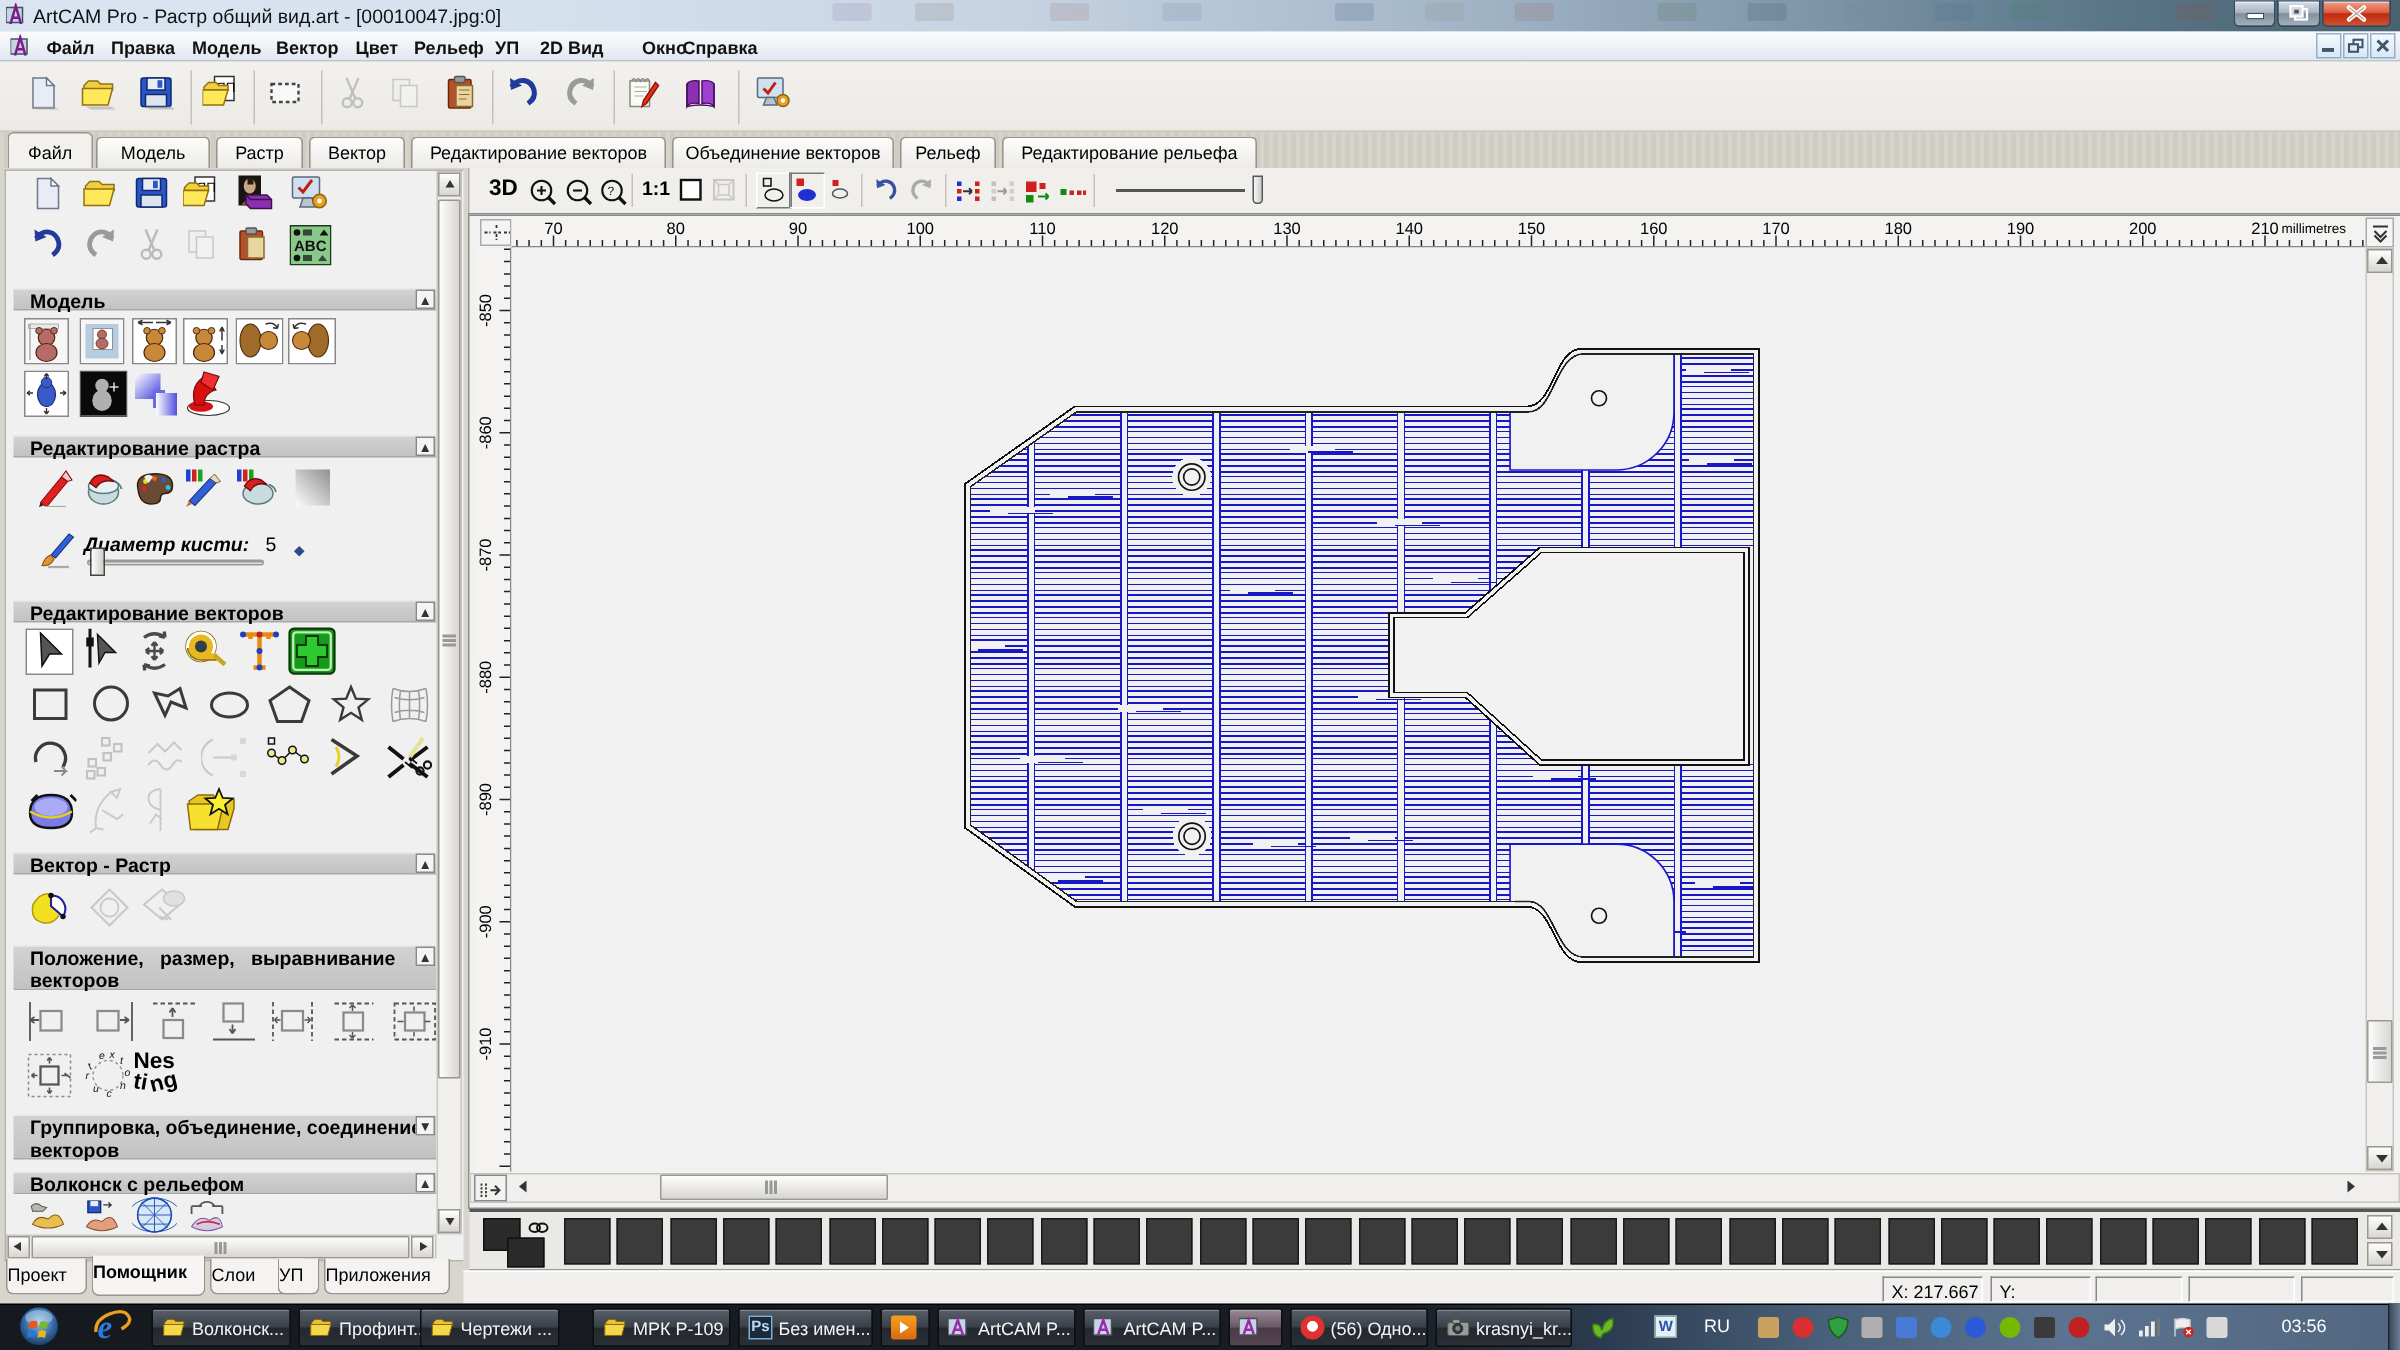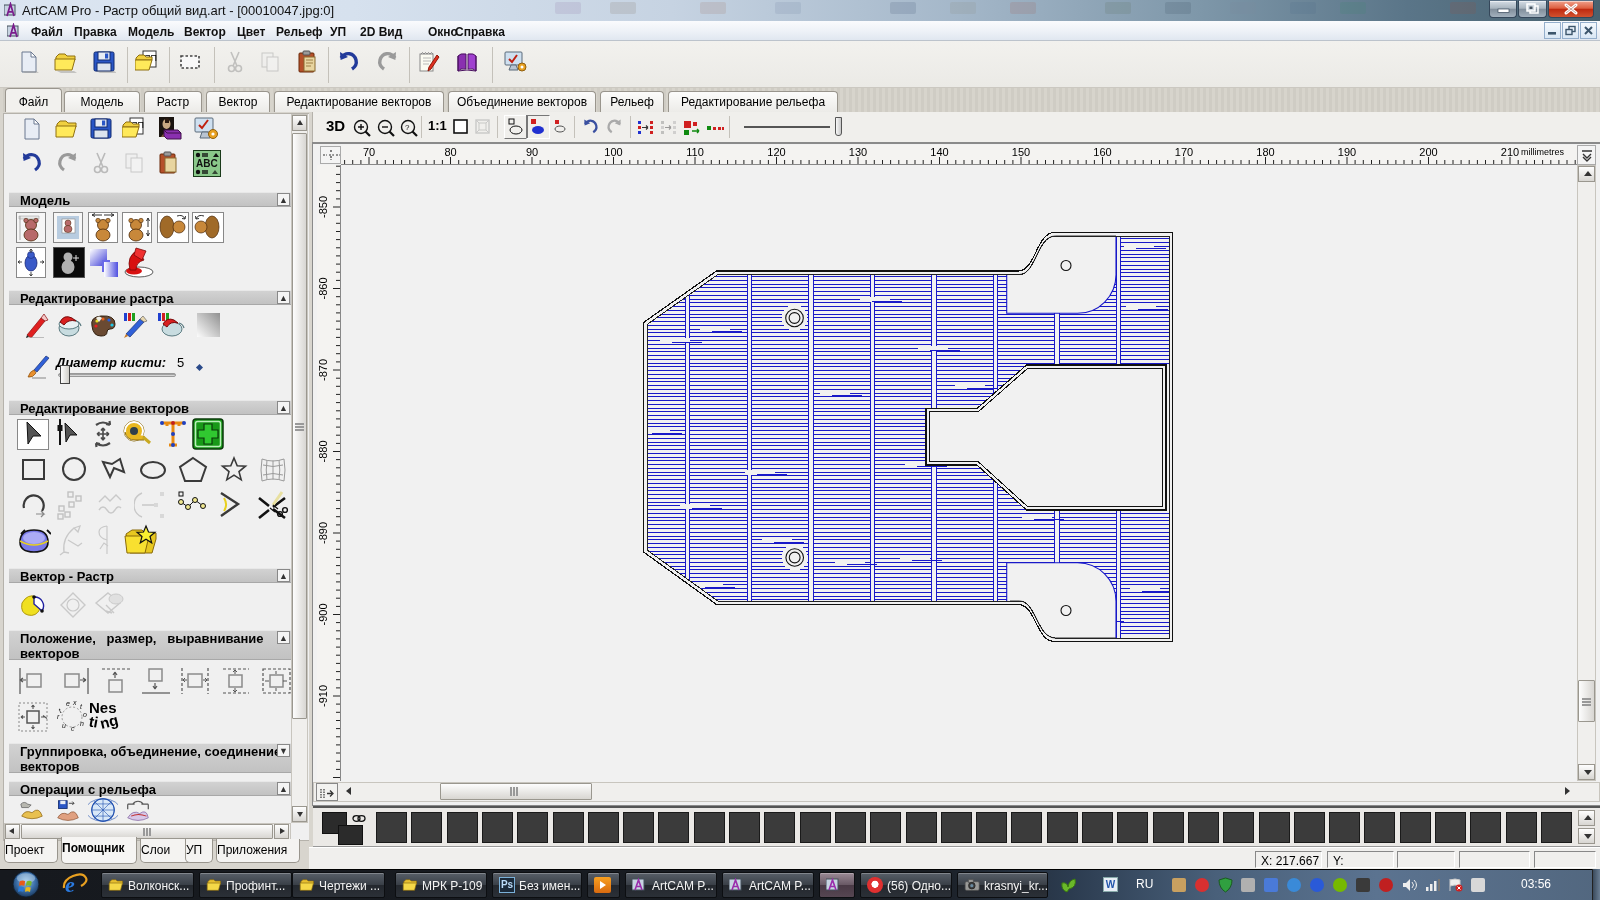--- a/index.html
+++ b/index.html
@@ -569,21 +569,21 @@
       <text x="27" y="16">o</text>
       <text x="24" y="25">n</text>
       <text x="15" y="30">c</text>
       <text x="6" y="27">u</text>
       <text x="1" y="18">r</text>
     </g>
   </svg>
 <div class="abs" style="left:89px;top:701px;width:64px;height:34px;font-weight:bold;font-size:15px;color:#000;line-height:14px">Nes<br><span style="display:inline-block;transform:rotate(10deg)">ti</span><span style="display:inline-block;transform:rotate(-14deg);margin-left:2px">ng</span></div>
 <div class="abs sech" style="top:743px;height:30px">Группировка,&nbsp;объединение,&nbsp;соединение<br>векторов</div>
 <div class="abs secbtn" style="left:277px;top:744px;font-size:9px;line-height:12px;color:#333">▼</div>
-<div class="abs sech" style="top:781px;height:15px">Операции с рельефа</div>
+<div class="abs sech" style="top:781px;height:15px">Волконск с рельефом</div>
 <div class="abs secbtn" style="left:277px;top:782px;font-size:9px;line-height:12px;color:#333">▲</div>
 <svg class="abs" style="left:17px;top:799px" width="30" height="24" viewBox="0 0 30 28">
     <path d="M2 6 q4 -4 8 0 l4 1 l-3 3 l-8 0 z" fill="#b8b8b0" stroke="#555" stroke-width="0.8"></path>
     <path d="M3 20 q4 -8 12 -4 q8 -8 12 4 q-12 6 -24 0 z" fill="#e8c050" stroke="#8a6010" stroke-width="0.8"></path>
   </svg>
 <svg class="abs" style="left:53px;top:799px" width="30" height="24" viewBox="0 0 30 28">
     <rect x="4" y="2" width="10" height="9" fill="#2a56c6" stroke="#102a70"></rect>
     <rect x="6" y="2" width="6" height="4" fill="#e8ecf4"></rect>
     <path d="M16 5 h6 l-2 -2 m2 2 l-2 2" stroke="#333" stroke-width="1" fill="none"></path>
     <path d="M3 22 q4 -8 12 -4 q8 -8 12 4 q-12 6 -24 0 z" fill="#e0a080" stroke="#8a5030" stroke-width="0.8"></path>
@@ -1270,21 +1270,21 @@
     </svg>
     <div class="tbtxt">Волконск...</div>
   </div>
 <div class="abs tbtn" style="left:199px;width:93px;">
     <svg class="fold" width="17" height="16" viewBox="0 0 24 24">
       <path d="M2 7 l3 -3 h6 l2 2 h8 v4 h-19 z" fill="#e8c030" stroke="#8a6a10"></path>
       <path d="M1 9 h20 l-3 11 h-17 z" fill="#f5d848" stroke="#8a6a10"></path>
     </svg>
     <div class="tbtxt">Профинт...</div>
   </div>
-<div class="abs tbtn" style="left:292px;width:93px;">
+<div class="abs tbtn" style="left:280px;width:93px;">
     <svg class="fold" width="17" height="16" viewBox="0 0 24 24">
       <path d="M2 7 l3 -3 h6 l2 2 h8 v4 h-19 z" fill="#e8c030" stroke="#8a6a10"></path>
       <path d="M1 9 h20 l-3 11 h-17 z" fill="#f5d848" stroke="#8a6a10"></path>
     </svg>
     <div class="tbtxt">Чертежи ...</div>
   </div>
 <div class="abs tbtn" style="left:395px;width:92px;">
     <svg class="fold" width="17" height="16" viewBox="0 0 24 24">
       <path d="M2 7 l3 -3 h6 l2 2 h8 v4 h-19 z" fill="#e8c030" stroke="#8a6a10"></path>
       <path d="M1 9 h20 l-3 11 h-17 z" fill="#f5d848" stroke="#8a6a10"></path>

